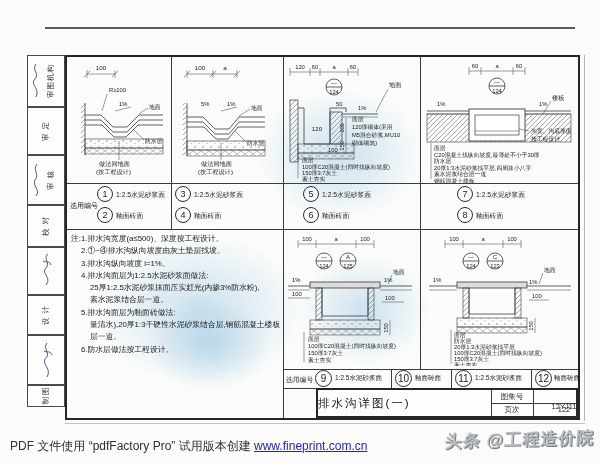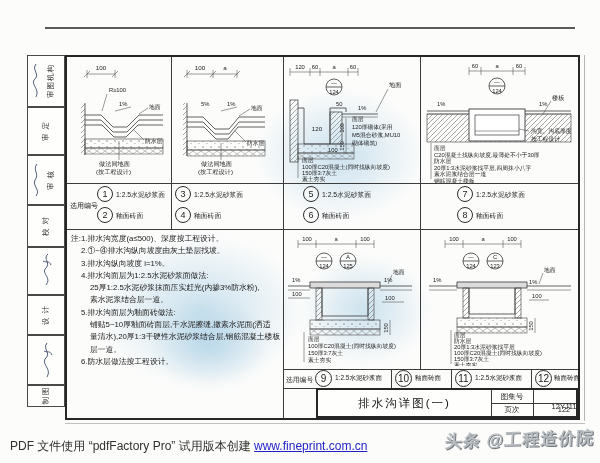--- a/index.html
+++ b/index.html
@@ -25,21 +25,21 @@
   .cnum{position:absolute;width:16px;height:16px;border:1px solid #2c2c2c;border-radius:50%;text-align:center;line-height:15px;font-size:9px;color:#1c1c1c;background:rgba(255,255,255,.4)}
   .cnum.big{width:17px;height:17px;line-height:16px;font-size:10px}
   .stext{position:absolute;font-size:6.8px;white-space:nowrap;color:#1c1c1c}
   .sellabel{position:absolute;font-size:7px;white-space:nowrap;color:#1c1c1c}
   
   #notes{position:absolute;left:4px;top:176px;width:212px}
   .note{font-size:7.8px;line-height:12.3px;white-space:nowrap;color:#191919}
   .ind1{padding-left:10px}.ind2{padding-left:19px}
   
   #tblock{position:absolute;left:249px;top:331px;width:262px;height:30px;border:2px solid #262626;background:rgba(255,255,255,.5)}
-  #tblock .tb-title{position:absolute;left:0;top:0;width:173px;height:26px;text-align:center;line-height:26px;font-size:11.5px;letter-spacing:2px;color:#141414}
+  #tblock .tb-title{position:absolute;left:0;top:0;width:173px;height:26px;line-height:26px;font-size:11.5px;letter-spacing:2px;color:#141414}
   .tb-cell{position:absolute;font-size:7.5px;text-align:center;color:#191919}
   
   svg text{font-family:"Liberation Sans",sans-serif;fill:#1b1b1b}
   svg .ln{stroke:#3a3a3a;stroke-width:0.8;fill:none}
   svg .thin{stroke:#4a4a4a;stroke-width:0.55;fill:none}
   svg .t{font-size:5.8px}
   svg .t2{font-size:6.2px}
   
   #wmleft{position:absolute;left:10px;top:438px;font-size:12px;color:#303030;white-space:nowrap}
   #wmlink{color:#2323c8;text-decoration:underline;cursor:pointer}
@@ -407,21 +407,20 @@
     <span class="stext" style="left:409px;top:154px">釉面砖面</span>
 
     <div id="notes">
       <div class="note">注:1.排水沟宽度(a≤500)、深度按工程设计。</div>
       <div class="note ind1">2.①~④排水沟纵向坡度由灰土垫层找坡。</div>
       <div class="note ind1">3.排水沟纵向坡度 i=1%。</div>
       <div class="note ind1">4.排水沟面层为1:2.5水泥砂浆面做法:</div>
       <div class="note ind2">25厚1:2.5水泥砂浆抹面压实赶光(内掺3%防水粉),</div>
       <div class="note ind2">素水泥浆结合层一道。</div>
       <div class="note ind1">5.排水沟面层为釉面砖做法:</div>
-      <div class="note ind2">铺贴5~10厚釉面砖面层,干水泥擦缝,撒素水泥面(洒适</div>
       <div class="note ind2">量清水),20厚1:3干硬性水泥砂浆结合层,钢筋混凝土楼板</div>
       <div class="note ind2">层一道。</div>
       <div class="note ind1">6.防水层做法按工程设计。</div>
     </div>
 
     <span class="sellabel" style="left:219px;top:318px;font-size:6.8px">选用编号</span>
     <div class="vline" style="left:324px;top:312px;height:19px"></div>
     <div class="vline" style="left:384px;top:312px;height:19px"></div>
     <div class="vline" style="left:464px;top:312px;height:19px"></div>
     <span class="cnum big" style="left:248px;top:313px">9</span>

